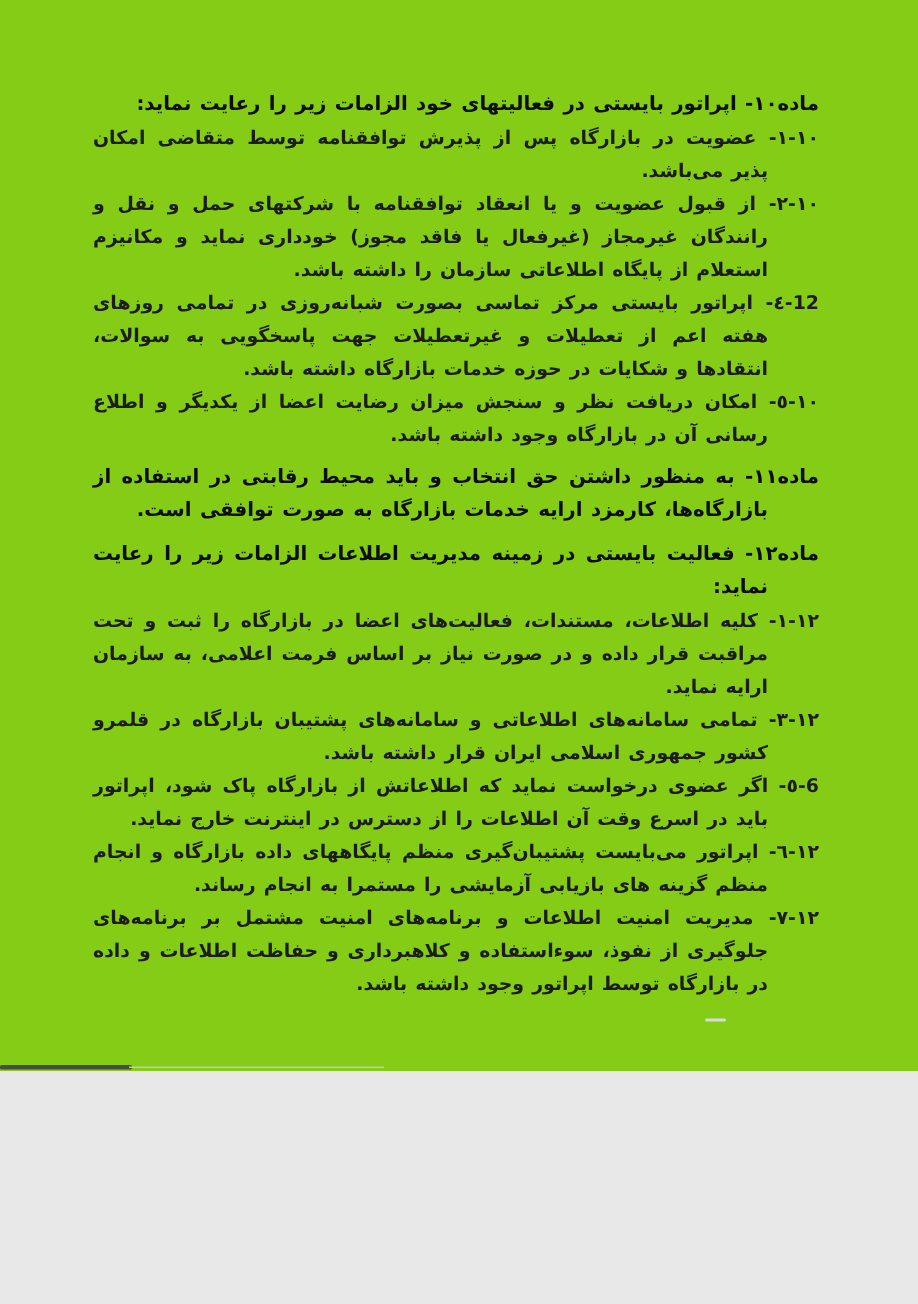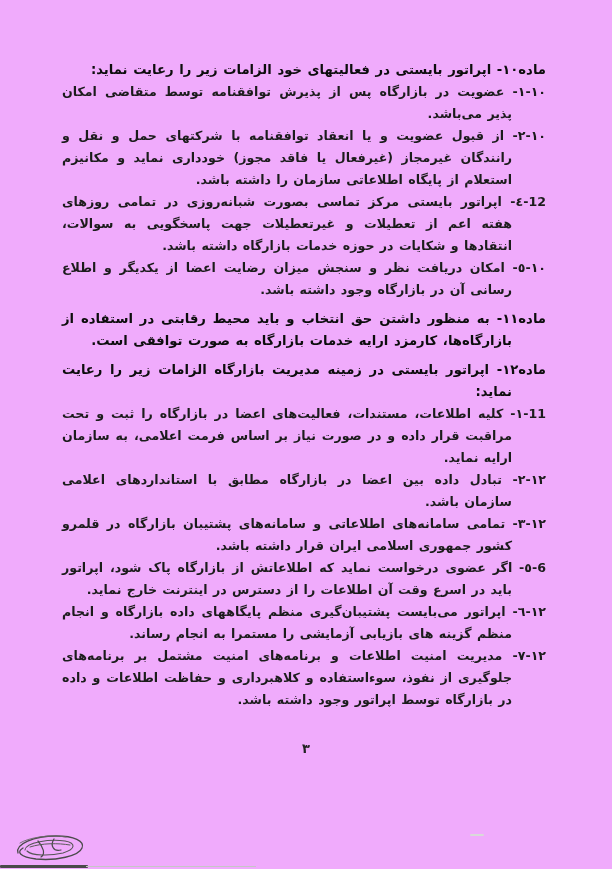--- a/index.html
+++ b/index.html
@@ -2,23 +2,23 @@
 <html lang="fa" dir="rtl"><head>
 <meta charset="utf-8">
 <style>
   * { margin: 0; padding: 0; box-sizing: border-box; }
   html, body { background: #e8e8e8; }
   body { font-family: "DejaVu Sans", sans-serif; }
 
   .page {
     position: relative;
     width: 612px;
-    height: 869px;
+    height: 714px;
     margin: 0 auto;
-    background: #f0abfc;
+    background: #84cc16;
     overflow: hidden;
     direction: rtl;
   }
 
   .text-block {
     position: absolute;
     top: 52px;
     right: 0;
     left: 0;
     padding: 0 66px 0 62px;
@@ -101,23 +101,22 @@
 
 <div class="page">
 
   <div class="text-block">
     <p class="heading">ماده١٠- اپراتور بایستی در فعالیتهای خود الزامات زیر را رعایت نماید:</p>
     <p class="item">١٠-١- عضویت در بازارگاه پس از پذیرش توافقنامه توسط متقاضی امکان پذیر می‌باشد.</p>
     <p class="item">١٠-٢- از قبول عضویت و یا انعقاد توافقنامه با شرکتهای حمل و نقل و رانندگان غیرمجاز (غیرفعال یا فاقد مجوز) خودداری نماید و مکانیزم استعلام از پایگاه اطلاعاتی سازمان را داشته باشد.</p>
     <p class="item">12-٤- اپراتور بایستی مرکز تماسی بصورت شبانه‌روزی در تمامی روزهای هفته اعم از تعطیلات و غیرتعطیلات جهت پاسخگویی به سوالات، انتقادها و شکایات در حوزه خدمات بازارگاه داشته باشد.</p>
     <p class="item">١٠-٥- امکان دریافت نظر و سنجش میزان رضایت اعضا از یکدیگر و اطلاع رسانی آن در بازارگاه وجود داشته باشد.</p>
     <p class="heading">ماده١١- به منظور داشتن حق انتخاب و باید محیط رقابتی در استفاده از بازارگاه‌ها، کارمزد ارایه خدمات بازارگاه به صورت توافقی است.</p>
-    <p class="heading">ماده١٢- اپراتور بایستی در زمینه مدیریت بازارگاه الزامات زیر را رعایت نماید:</p>
-    <p class="item">11-١- کلیه اطلاعات، مستندات، فعالیت‌های اعضا در بازارگاه را ثبت و تحت مراقبت قرار داده و در صورت نیاز بر اساس فرمت اعلامی، به سازمان ارایه نماید.</p>
-    <p class="item">١٢-٢- تبادل داده بین اعضا در بازارگاه مطابق با استانداردهای اعلامی سازمان باشد.</p>
+    <p class="heading">ماده١٢- فعالیت بایستی در زمینه مدیریت اطلاعات الزامات زیر را رعایت نماید:</p>
+    <p class="item">١٢-١- کلیه اطلاعات، مستندات، فعالیت‌های اعضا در بازارگاه را ثبت و تحت مراقبت قرار داده و در صورت نیاز بر اساس فرمت اعلامی، به سازمان ارایه نماید.</p>
     <p class="item">١٢-٣- تمامی سامانه‌های اطلاعاتی و سامانه‌های پشتیبان بازارگاه در قلمرو کشور جمهوری اسلامی ایران قرار داشته باشد.</p>
     <p class="item">6-٥- اگر عضوی درخواست نماید که اطلاعاتش از بازارگاه پاک شود، اپراتور باید در اسرع وقت آن اطلاعات را از دسترس در اینترنت خارج نماید.</p>
     <p class="item">١٢-٦- اپراتور می‌بایست پشتیبان‌گیری منظم پایگاههای داده بازارگاه و انجام منظم گزینه های بازیابی آزمایشی را مستمرا به انجام رساند.</p>
     <p class="item">١٢-٧- مدیریت امنیت اطلاعات و برنامه‌های امنیت مشتمل بر برنامه‌های جلوگیری از نفوذ، سوءاستفاده و کلاهبرداری و حفاظت اطلاعات و داده در بازارگاه توسط اپراتور وجود داشته باشد.</p>
   </div>
 
   <div class="page-number">٣</div>
 
   <svg class="stamp" viewBox="0 0 84 38" xmlns="http://www.w3.org/2000/svg" fill="none">
     <path d="M10 25 C 7 16, 26 8, 48 8 C 66 8, 77 13, 74 20 C 71 28, 48 33, 28 31 C 12 29, 8 24, 15 20" stroke="#4a4a4a" stroke-width="1.3" stroke-linecap="round"></path>

